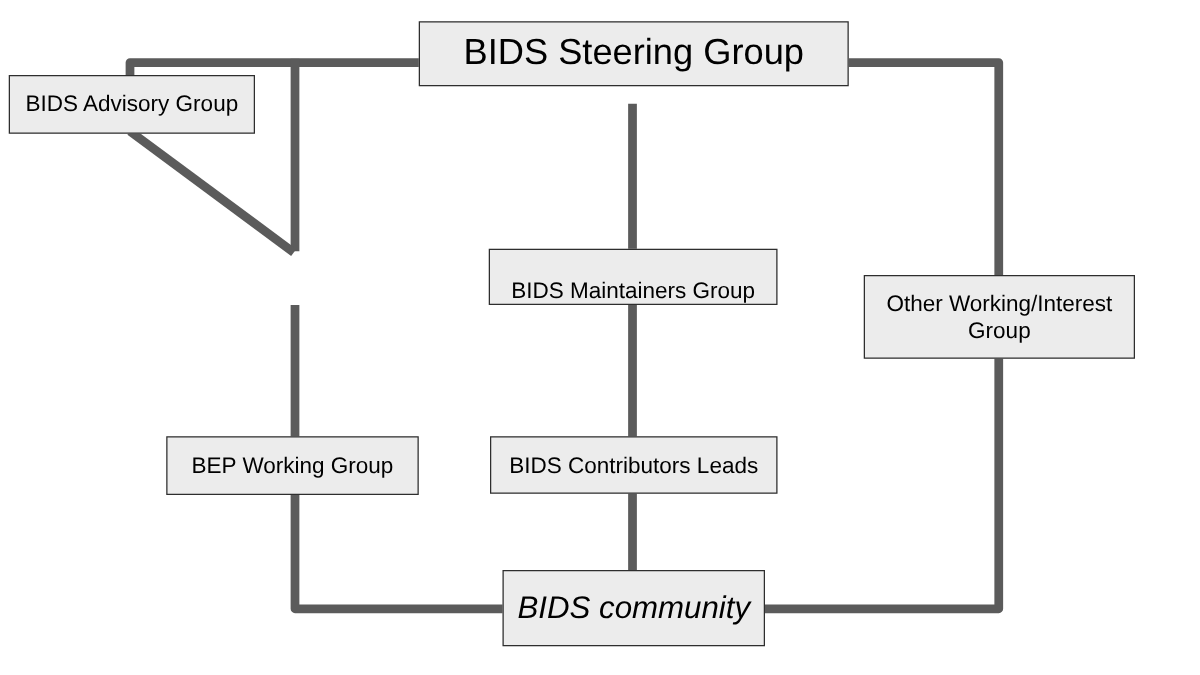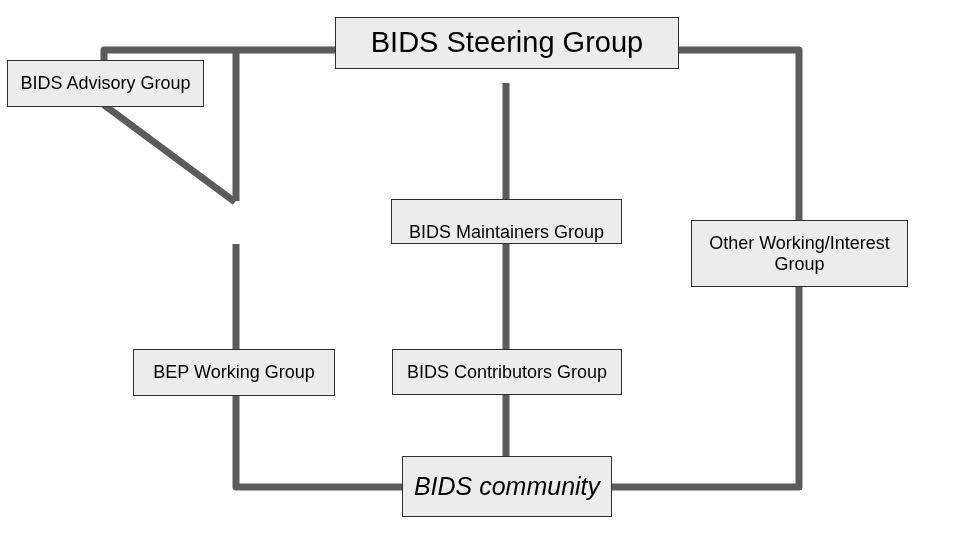--- a/index.html
+++ b/index.html
@@ -87,20 +87,20 @@
 
   <div class="node node--other-wg">
     <span>Other Working/Interest Group</span>
   </div>
 
   <div class="node node--bep-working">
     <span>BEP Working Group</span>
   </div>
 
   <div class="node node--contributors">
-    <span>BIDS Contributors Group</span>
+    <span>BIDS Contributors Leads</span>
   </div>
 
   <div class="node node--community">
     <span>BIDS community</span>
   </div>
 
 </div>
 
 </body></html>

